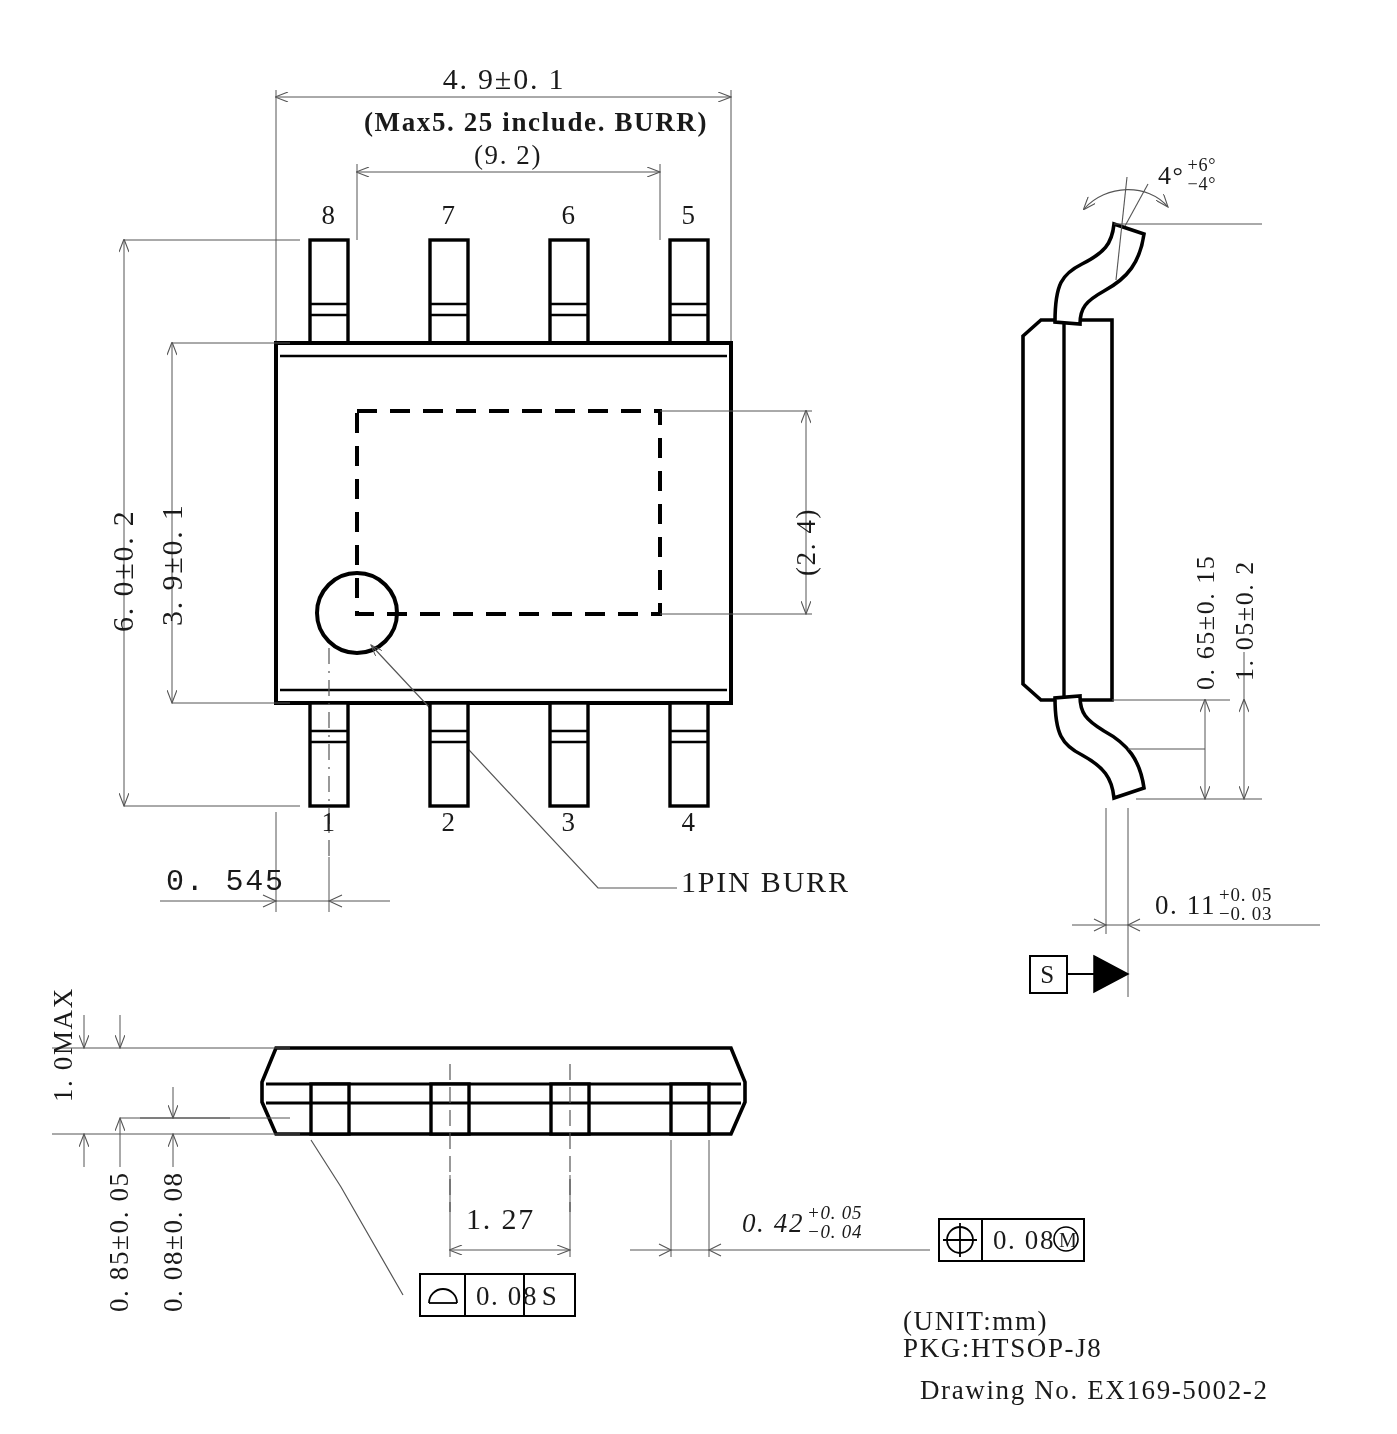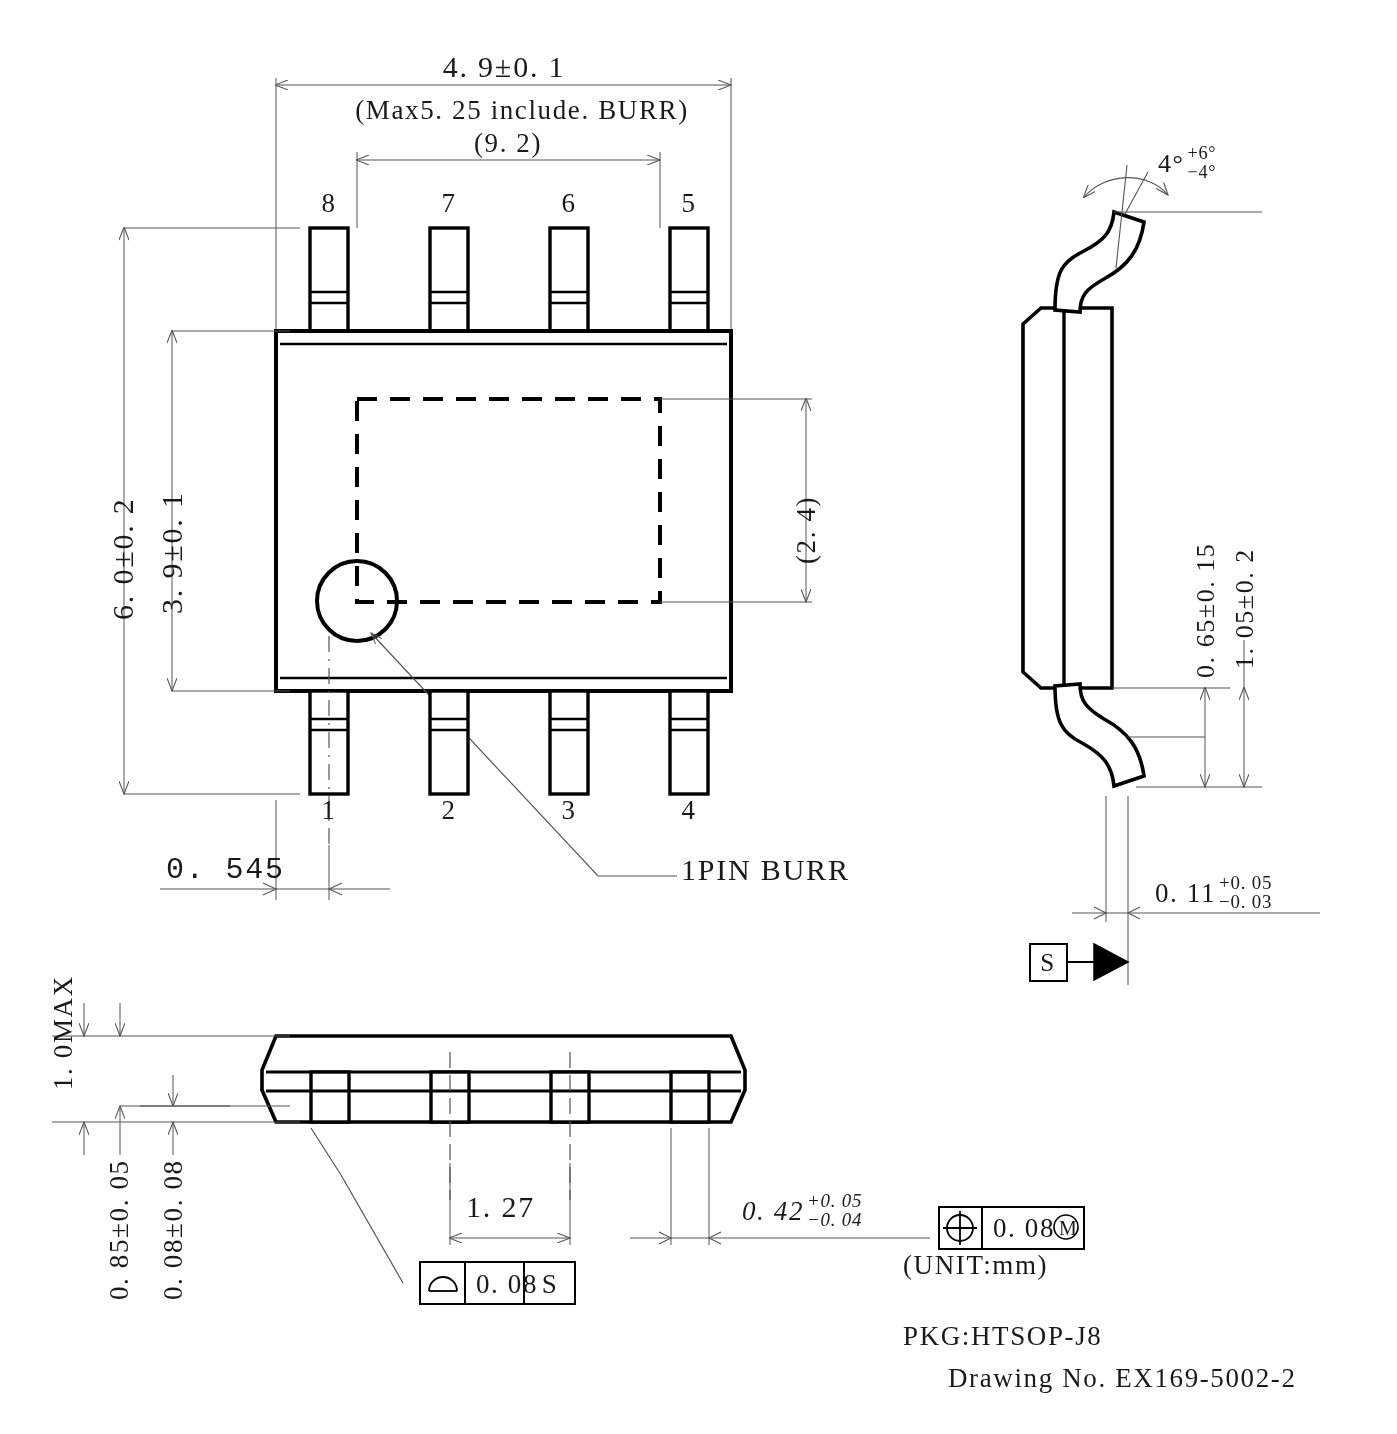--- a/index.html
+++ b/index.html
@@ -1,21 +1,21 @@
 <!DOCTYPE html>
 <html><head>
 <meta charset="utf-8">
 <title>HTSOP-J8 Package Outline Drawing</title>
 <style>
   html,body{margin:0;padding:0;background:#ffffff;}
   body{
     width:1397px;height:1434px;position:relative;overflow:hidden;
     font-family:"Liberation Serif","DejaVu Serif",serif;color:#1a1a1a;
   }
-  #sheet{position:absolute;inset:0;}
+  #sheet{position:absolute;inset:0;margin-top:12px;}
   svg{display:block;}
   .lbl{
     position:absolute;
     font-family:"Liberation Serif","DejaVu Serif",serif;
     color:#1a1a1a;
     white-space:nowrap;
     line-height:1;
     letter-spacing:0.06em;
   }
   .s30{font-size:30px;}
@@ -244,21 +244,21 @@
       <line x1="465" y1="1262" x2="465" y2="1304" stroke="#000000" stroke-width="2"></line>
       <line x1="524" y1="1262" x2="524" y2="1304" stroke="#000000" stroke-width="2"></line>
       <path d="M 429 1291 A 14 14 0 0 1 457 1291" fill="none" stroke="#000000" stroke-width="1.8"></path>
       <line x1="429" y1="1291" x2="457" y2="1291" stroke="#000000" stroke-width="1.8"></line>
     </g>
   </g>
 </svg>
 
 <div class="lbl s30 ctr" style="left:504px;top:52px;">4. 9±0. 1</div>
 
-<div class="lbl s27 ctr" style="left:522px;top:97px;">(Max5. 25  include. BURR)</div>
+<div class="lbl s27 ctr" style="left:536px;top:97px;font-weight:bold;">(Max5. 25  include. BURR)</div>
 
 <div class="lbl s27 ctr" style="left:508px;top:130px;">(9. 2)</div>
 
 <div class="lbl s27 ctr" style="left:329px;top:190px;">8</div>
 <div class="lbl s27 ctr" style="left:449px;top:190px;">7</div>
 <div class="lbl s27 ctr" style="left:569px;top:190px;">6</div>
 <div class="lbl s27 ctr" style="left:689px;top:190px;">5</div>
 
 <div class="lbl s27 ctr" style="left:329px;top:797px;">1</div>
 <div class="lbl s27 ctr" style="left:449px;top:797px;">2</div>
@@ -318,17 +318,17 @@
     </span>
   </span>
 </div>
 
 <div class="lbl s27" style="left:993px;top:1215px;">0. 08</div>
 <div class="lbl s20" style="left:1059px;top:1218px;">M</div>
 
 <div class="lbl s27" style="left:476px;top:1271px;">0. 08</div>
 <div class="lbl s27 ctr" style="left:550px;top:1271px;">S</div>
 
-<div class="lbl s27" style="left:903px;top:1252px;text-align:right;">(UNIT:mm)</div>
+<div class="lbl s27" style="left:903px;top:1296px;text-align:right;">(UNIT:mm)</div>
 <div class="lbl s27" style="left:903px;top:1323px;">PKG:HTSOP-J8</div>
-<div class="lbl s27" style="left:948px;top:1365px;">Drawing No. EX169-5002-2</div>
+<div class="lbl s27" style="left:920px;top:1365px;">Drawing No. EX169-5002-2</div>
 
 </div>
 
 </body></html>

